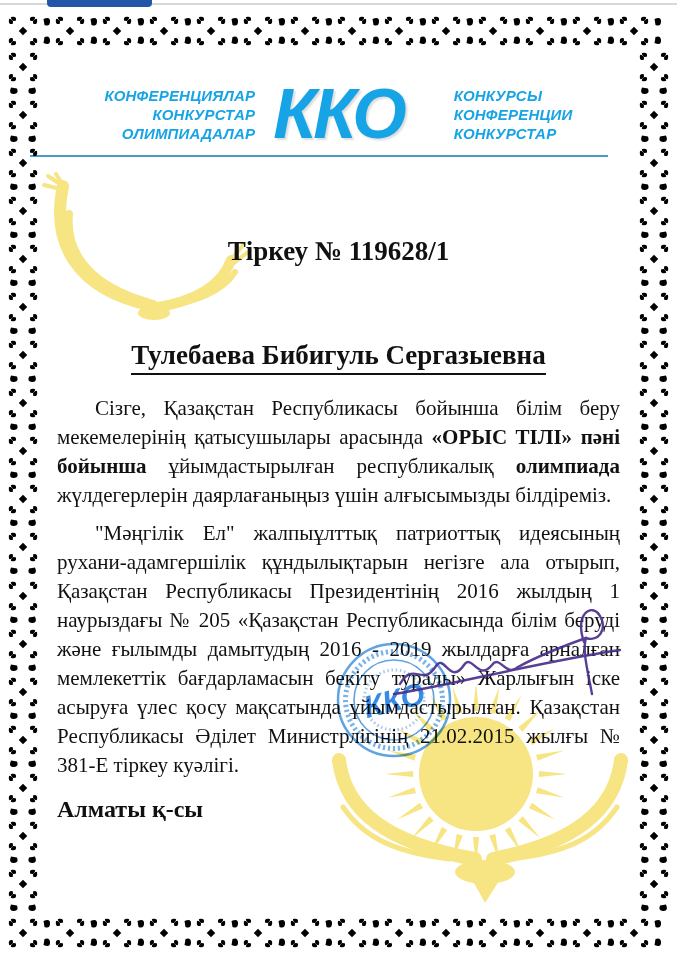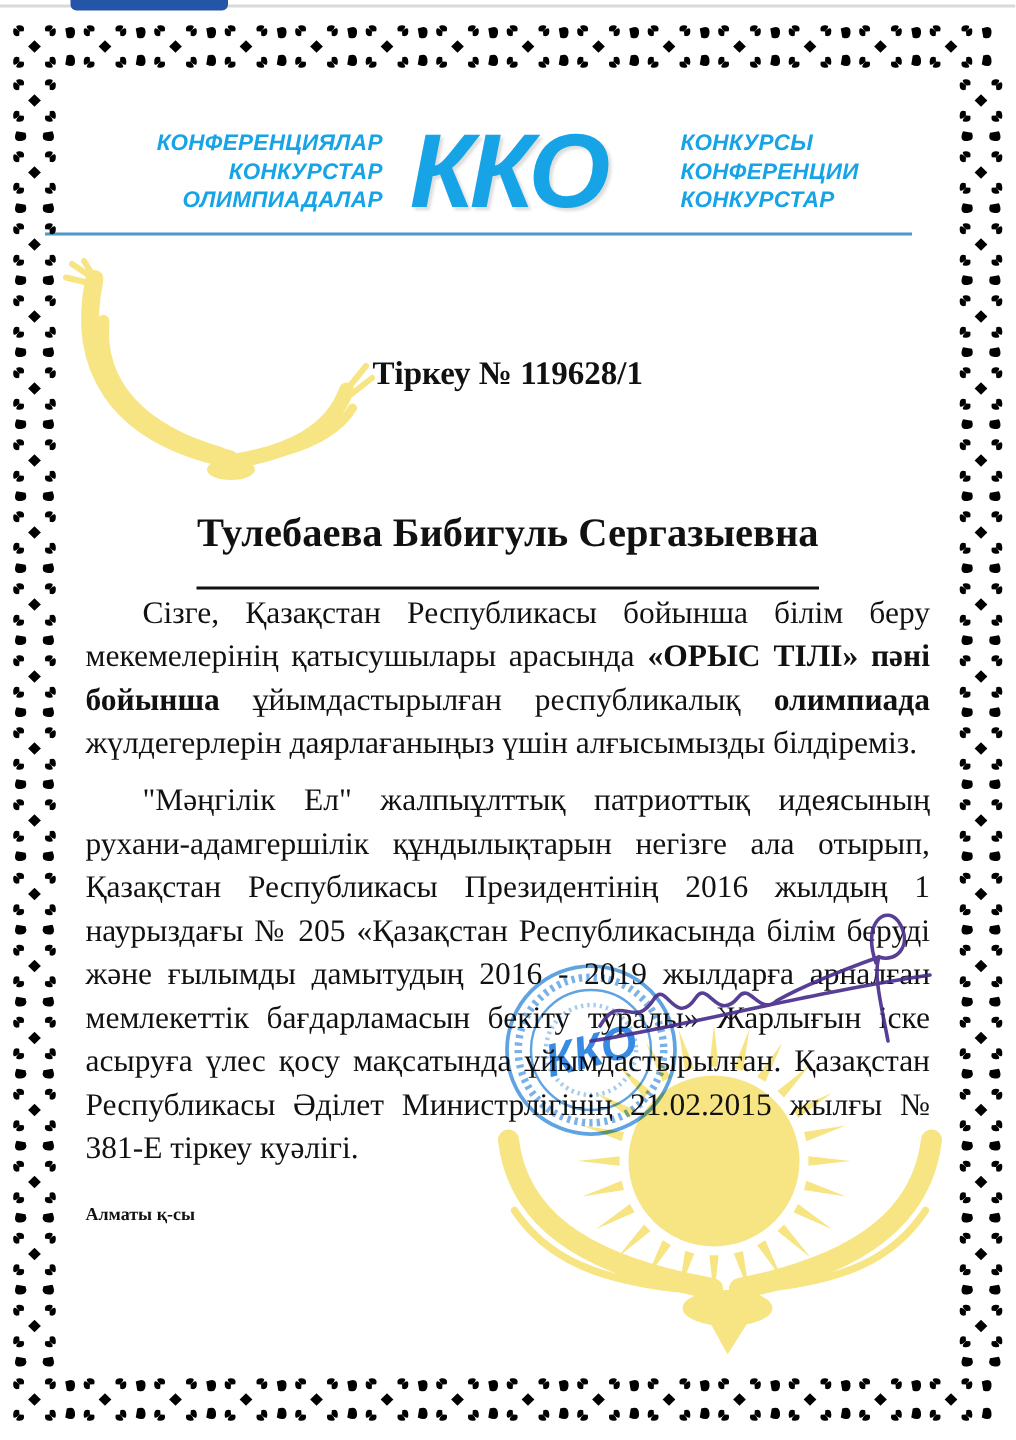--- a/index.html
+++ b/index.html
@@ -26,36 +26,36 @@
   .hdr-logo{font-family:"Liberation Sans",sans-serif;font-weight:bold;font-style:italic;font-size:70px;line-height:70px;color:var(--brand_blue);letter-spacing:-3px;text-shadow:2px 2px 2px rgba(120,120,120,.25);padding:0 6px;}
   .hdr-rule{position:absolute;top:155px;left:30px;width:578px;height:2px;background:var(--rule_blue);z-index:2;}
 
   
   .wm{position:absolute;z-index:0;}
   .wm .stroke{stroke:var(--watermark_yellow);fill:none;stroke-linecap:round;}
   .wm .fill{fill:var(--watermark_yellow);}
   .wm polygon{fill:var(--watermark_yellow);}
 
   
-  .regline{position:absolute;top:236px;left:40px;width:597px;text-align:center;font-size:22px;font-weight:bold;z-index:2;}
+  .regline{position:absolute;top:236px;left:40px;width:597px;text-align:center;font-size:27px;font-weight:bold;z-index:2;}
   .title{position:absolute;top:276px;left:40px;width:597px;text-align:center;font-size:38px;line-height:42px;color:var(--gold);z-index:2;}
   .name{position:absolute;top:340px;left:40px;width:597px;text-align:center;font-size:27px;font-weight:bold;z-index:2;}
-  .name span{display:inline-block;border-bottom:2.5px solid #111;padding-bottom:20px;}
+  .name span{display:inline-block;border-bottom:2.5px solid #111;padding-bottom:2px;}
   .bodytext{position:absolute;top:394px;left:57px;width:563px;z-index:1;font-size:21px;line-height:29px;text-align:justify;}
   .bodytext p{margin:0 0 9px 0;text-indent:38px;}
 
   
   .sigrow{position:absolute;top:659px;left:57px;width:563px;display:flex;justify-content:space-between;z-index:4;font-size:15px;font-weight:bold;}
   .stamp{position:absolute;left:334px;top:640px;z-index:3;opacity:.85;mix-blend-mode:multiply;}
   .stamp circle{fill:none;stroke:var(--stamp_blue);}
   .stamp text{fill:var(--stamp_text_blue);font-family:"Liberation Sans",sans-serif;font-weight:bold;font-style:italic;font-size:31px;}
   .signature{position:absolute;left:388px;top:598px;z-index:4;opacity:.92;}
   .signature path{stroke:var(--signature_purple);stroke-width:2.4;fill:none;stroke-linecap:round;}
 
-  .footer{position:absolute;top:794px;left:57px;z-index:2;font-size:12px;font-weight:bold;line-height:30px;}
+  .footer{position:absolute;top:794px;left:57px;z-index:2;font-size:24px;font-weight:bold;line-height:30px;}
 </style>
 </head>
 <body>
 
 <svg width="0" height="0" style="position:absolute" aria-hidden="true">
   <defs>
     <g id="qhorn">
       <path d="M17 17 L7 7"></path>
       <path d="M7 7 Q2.5 2.5 2.8 7.2 Q3 11 6.8 9.8"></path>
       <path d="M7 7 Q2.5 2.5 7.2 2.8 Q11 3 9.8 6.8"></path>

